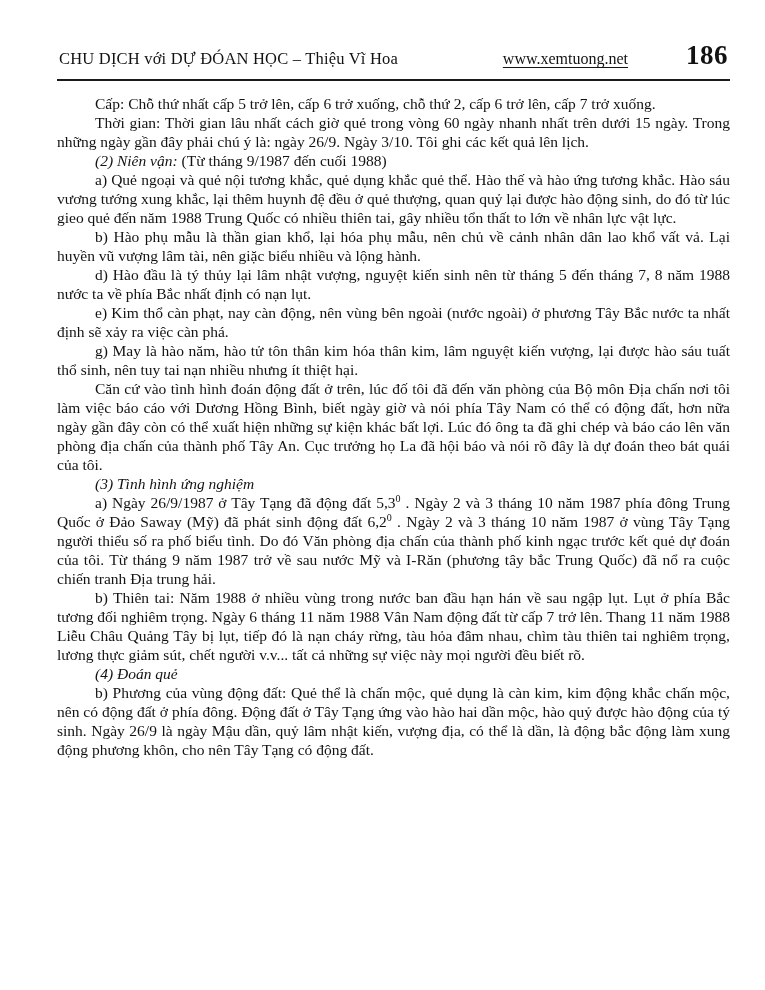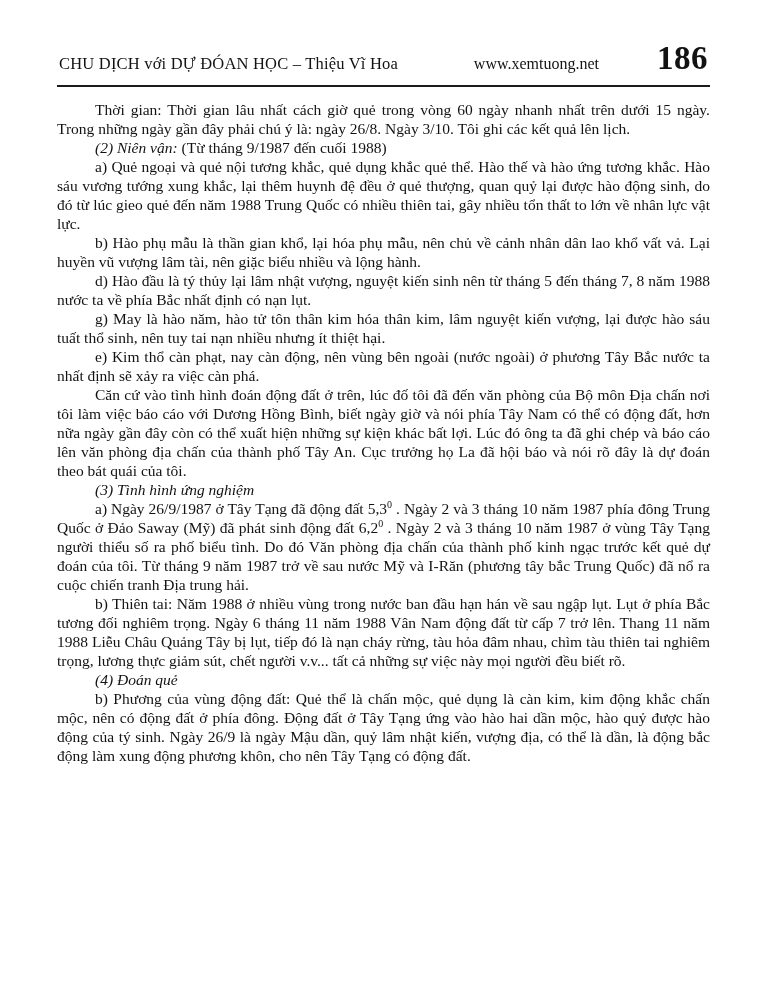--- a/index.html
+++ b/index.html
@@ -8,44 +8,45 @@
     background: #ffffff;
   }
   .page {
     position: relative;
     width: 765px;
     height: 990px;
     background: #ffffff;
     color: #121212;
     font-family: "Liberation Serif", "DejaVu Serif", serif;
     box-sizing: border-box;
-    padding: 40px 55px 0 57px;
+    padding: 40px 35px 0 57px;
     overflow: hidden;
   }
   .header {
     display: flex;
     align-items: baseline;
     padding: 0 2px;
   }
   .title {
     font-size: 16.5px;
     letter-spacing: 0.2px;
     white-space: nowrap;
     flex: 1 1 auto;
   }
   .site {
     font-size: 16px;
     color: #121212;
+    text-decoration: underline;
     text-underline-offset: 3px;
     margin-right: 58px;
     cursor: pointer;
     margin-left: 8px;
   }
   .pageno {
-    font-size: 33px;
+    font-size: 27px;
     font-weight: bold;
     letter-spacing: 0.5px;
   }
   .rule {
     border-bottom: 2px solid #1a1a1a;
     margin-top: 8px;
   }
   .bodytext {
     margin-top: 13px;
   }
@@ -65,27 +66,28 @@
 <body>
 
 <div class="page">
   <div class="header">
     <span class="title">CHU DỊCH với DỰ ĐÓAN HỌC – Thiệu Vĩ Hoa</span>
     <a class="site">www.xemtuong.net</a>
     <span class="pageno">186</span>
   </div>
   <div class="rule"></div>
   <div class="bodytext">
-      <p><span>Thời gian: Thời gian lâu nhất cách giờ quẻ trong vòng 60 ngày nhanh nhất trên dưới 15 ngày. Trong những ngày gần đây phải chú ý là: ngày 26/8. Ngày 3/10. Tôi ghi các kết quả lên lịch.</span></p>
+      <p><span>Cấp: Chỗ thứ nhất cấp 5 trở lên, cấp 6 trở xuống, chỗ thứ 2, cấp 6 trở lên, cấp 7 trở xuống.</span></p>
+      <p><span>Thời gian: Thời gian lâu nhất cách giờ quẻ trong vòng 60 ngày nhanh nhất trên dưới 15 ngày. Trong những ngày gần đây phải chú ý là: ngày 26/9. Ngày 3/10. Tôi ghi các kết quả lên lịch.</span></p>
       <p><i>(2) Niên vận:</i><span>  (Từ tháng 9/1987 đến cuối 1988)</span></p>
       <p><span>a) Quẻ ngoại và quẻ nội tương khắc, quẻ dụng khắc quẻ thể. Hào thế và hào ứng tương khắc. Hào sáu vương tướng xung khắc, lại thêm huynh đệ đều ở quẻ thượng, quan quỷ lại được hào động sinh, do đó từ lúc gieo quẻ đến năm 1988 Trung Quốc có nhiều thiên tai, gây nhiều tổn thất to lớn về nhân lực vật lực.</span></p>
       <p><span>b) Hào phụ mẫu là thần gian khổ, lại hóa phụ mẫu, nên chủ về cảnh nhân dân lao khổ vất vả. Lại huyền vũ vượng lâm tài, nên giặc biểu nhiều và lộng hành.</span></p>
       <p><span>d) Hào đầu là tý thủy lại lâm nhật vượng, nguyệt kiến sinh nên từ tháng 5 đến tháng 7, 8 năm 1988 nước ta về phía Bắc nhất định có nạn lụt.</span></p>
+      <p><span>e) Kim thổ càn phạt, nay càn động, nên vùng bên ngoài (nước ngoài) ở phương Tây Bắc nước ta nhất định sẽ xảy ra việc càn phá.</span></p>
       <p><span>g) May là hào năm, hào tử tôn thân kim hóa thân kim, lâm nguyệt kiến vượng, lại được hào sáu tuất thổ sinh, nên tuy tai nạn nhiều nhưng ít thiệt hại.</span></p>
-      <p><span>e) Kim thổ càn phạt, nay càn động, nên vùng bên ngoài (nước ngoài) ở phương Tây Bắc nước ta nhất định sẽ xảy ra việc càn phá.</span></p>
       <p><span>Căn cứ vào tình hình đoán động đất ở trên, lúc đố tôi đã đến văn phòng của Bộ môn Địa chấn nơi tôi làm việc báo cáo với Dương Hồng Bình, biết ngày giờ và nói phía Tây Nam có thể có động đất, hơn nữa ngày gần đây còn có thể xuất hiện những sự kiện khác bất lợi. Lúc đó ông ta đã ghi chép và báo cáo lên văn phòng địa chấn của thành phố Tây An. Cục trưởng họ La đã hội báo và nói rõ đây là dự đoán theo bát quái của tôi.</span></p>
       <p><i>(3) Tình hình ứng nghiệm</i></p>
       <p><span>a) Ngày 26/9/1987 ở Tây Tạng đã động đất 5,3</span><sup>0</sup><span> . Ngày 2 và 3 tháng 10 năm 1987 phía đông Trung Quốc ở Đảo Saway (Mỹ) đã phát sinh động đất 6,2</span><sup>0</sup><span> .  Ngày 2 và 3 tháng 10 năm 1987 ở vùng Tây Tạng người thiểu số ra phố biểu tình. Do đó Văn phòng địa chấn của thành phố kinh ngạc trước kết quẻ dự đoán của tôi. Từ tháng 9 năm 1987 trở về sau nước Mỹ và I-Răn (phương tây bắc Trung Quốc) đã nổ ra cuộc chiến tranh Địa trung hải.</span></p>
       <p><span>b) Thiên tai: Năm 1988 ở nhiều vùng trong nước ban đầu hạn hán về sau ngập lụt. Lụt ở phía Bắc tương đối nghiêm trọng. Ngày 6 tháng 11 năm 1988 Vân Nam động đất từ cấp 7 trở lên. Thang 11 năm 1988 Liễu Châu Quảng Tây bị lụt, tiếp đó là nạn cháy rừng, tàu hỏa đâm nhau, chìm tàu thiên tai nghiêm trọng, lương thực giảm sút, chết người v.v... tất cả những sự việc này mọi người đều biết rõ.</span></p>
       <p><i>(4) Đoán quẻ</i></p>
       <p><span>b) Phương của vùng động đất: Quẻ thể là chấn mộc, quẻ dụng là càn kim, kim động khắc chấn mộc, nên có động đất ở phía đông. Động đất ở Tây Tạng ứng vào hào hai dần mộc, hào quỷ được hào động của tý sinh. Ngày 26/9 là ngày Mậu dần, quỷ lâm nhật kiến, vượng địa, có thể là dần, là động bắc động làm xung động phương khôn, cho nên Tây Tạng có động đất.</span></p>
     </div>
 </div>
 
 </body></html>

